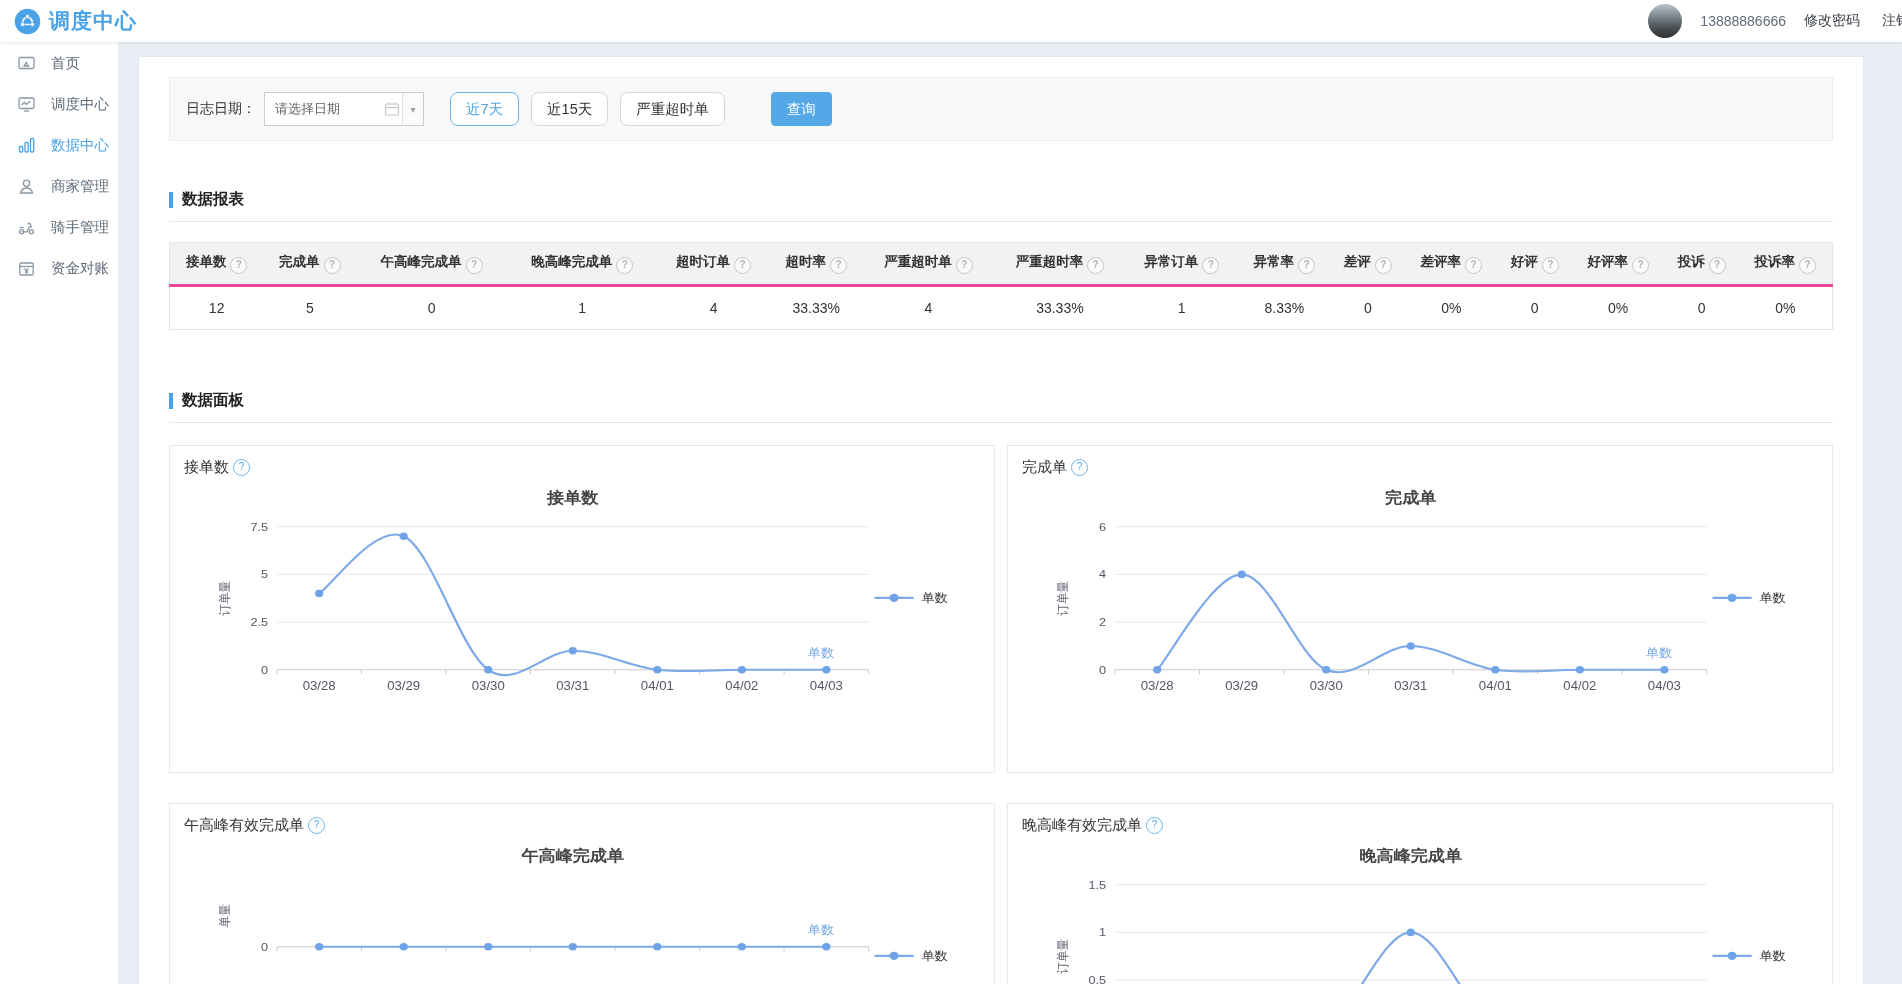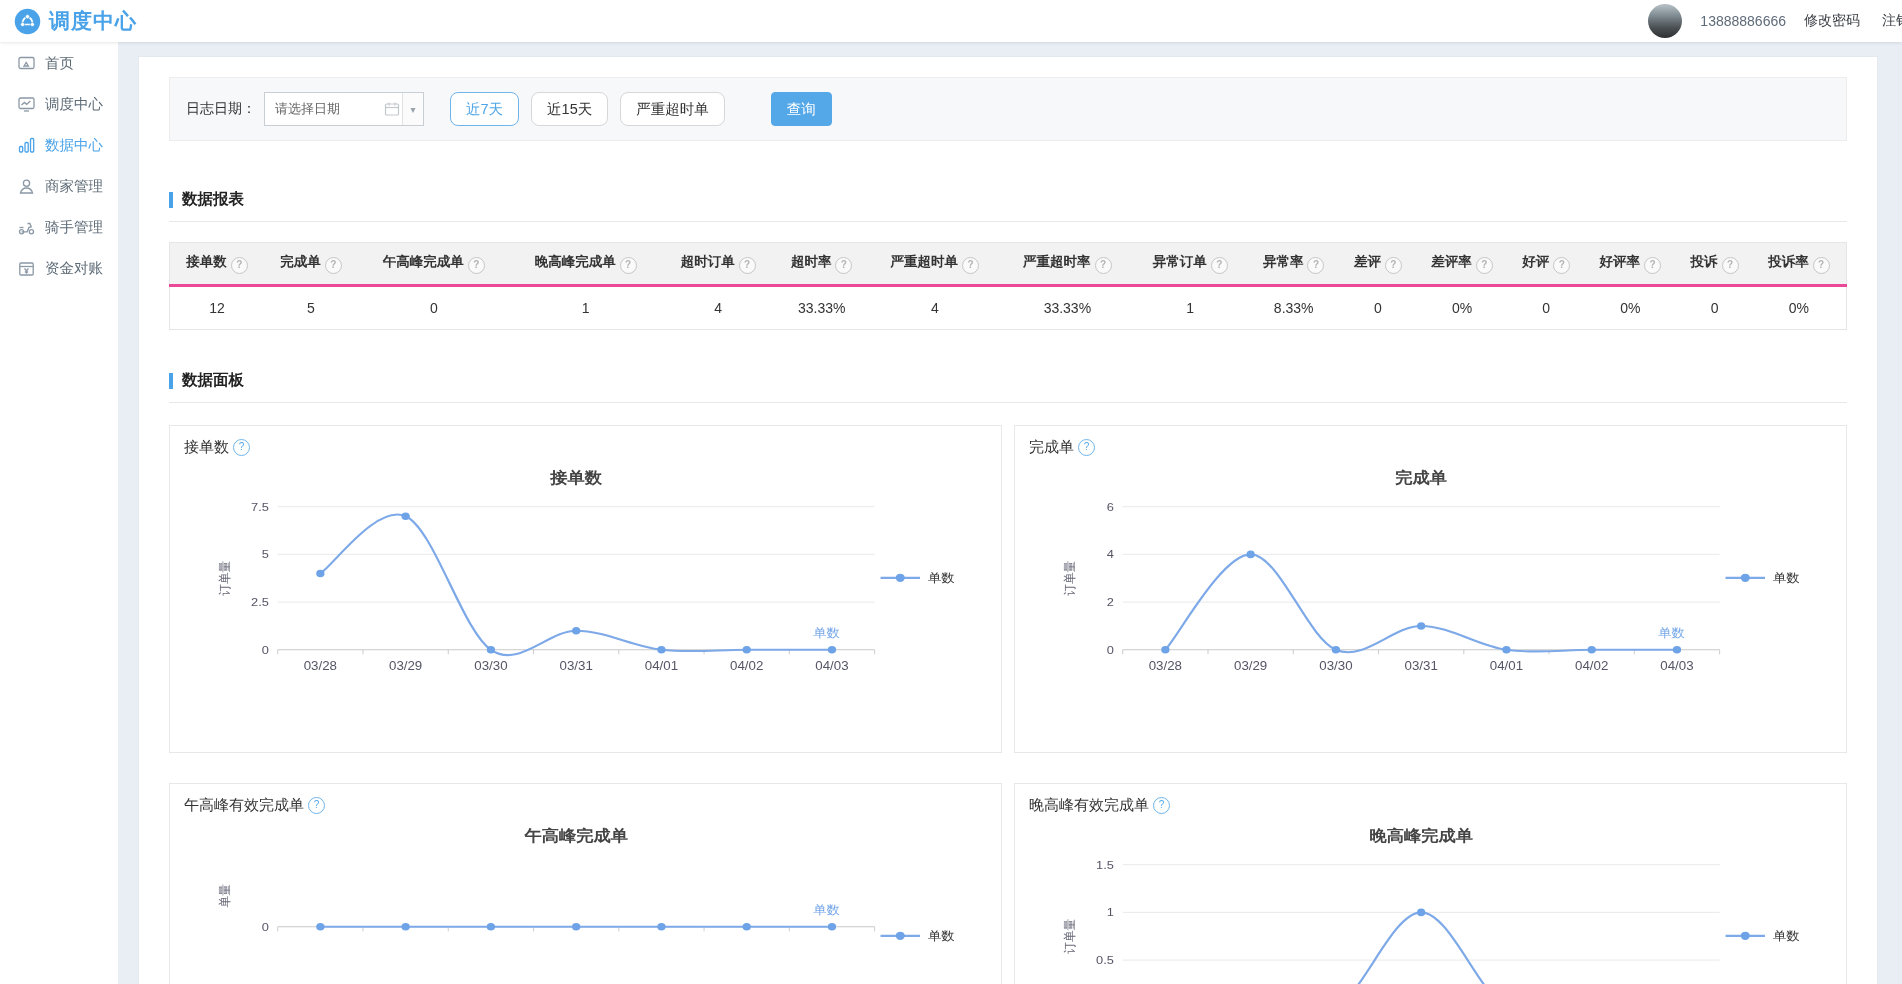--- a/index.html
+++ b/index.html
@@ -11,31 +11,31 @@
   .brand-name{color:#4aa3e8;font-size:21px;font-weight:bold;letter-spacing:1px;}
   .header-right{display:flex;align-items:center;gap:18px;margin-right:-8px;}
   .avatar{width:34px;height:34px;border-radius:50%;
     background:linear-gradient(180deg,#b9c3c9 0%,#7e8a91 35%,#4a4f52 70%,#2e3133 100%);}
   .phone{color:#5f6b7a;font-size:14px;}
   .hlink{color:#3a3f45;font-size:14px;cursor:pointer;}
   .hlink.last{margin-left:4px;}
   
   .layout{display:flex;height:942px;}
   .sidebar{width:118px;background:#fff;flex-shrink:0;padding-top:1px;}
-  .side-item{height:41px;display:flex;align-items:center;gap:9px;padding-left:17px;
+  .side-item{height:41px;display:flex;align-items:center;gap:15px;padding-left:17px;
     color:#5d6b77;font-size:14.5px;cursor:pointer;}
   .side-item .icn{width:19px;height:19px;color:#8b98a5;display:inline-flex;}
   .side-item.active{color:#4aa3e8;}
   .side-item.active .icn{color:#4aa3e8;}
   .side-sub{margin-left:33px;border-left:3px solid #dfe5ea;}
   .side-sub-item{height:33px;line-height:33px;padding-left:11px;font-size:14px;color:#5d6b77;
     cursor:pointer;position:relative;}
   .side-sub-item.active{color:#4aa3e8;}
   .side-sub-item.active::before{content:'';position:absolute;left:-3px;top:7px;height:19px;width:3px;background:#4aa3e8;}
-  .main{flex:1;padding:14px 24px 0 20px;overflow:hidden;}
+  .main{flex:1;padding:14px 38px 0 20px;overflow:hidden;}
   .card-main{background:#fff;border:1px solid #e4e9ef;min-height:1100px;padding:20px 30px;}
   
   .filter{background:#f7f8fa;border:1px solid #ededed;padding:14px 16px;display:flex;align-items:center;}
   .f-label{font-size:14px;color:#333;margin-right:8px;}
   .date-picker{width:158px;height:32px;background:#fff;border:1px solid #c9ced4;display:flex;
     align-items:center;cursor:pointer;margin-right:26px;}
   .date-text{flex:1;padding-left:10px;font-size:13px;color:#666;}
   .date-cal{width:16px;height:16px;color:#c3c8cd;margin-right:2px;}
   .date-caret{width:20px;height:100%;border-left:1px solid #e0e3e6;display:flex;align-items:center;
     justify-content:center;color:#9aa2aa;font-size:10px;background:#fbfbfb;}
@@ -219,21 +219,21 @@
               <td>0</td>
               <td>0%</td>
               <td>0</td>
               <td>0%</td>
               <td>0</td>
               <td>0%</td>
             </tr>
           </tbody>
       </table>
 
-      <div class="section-head" style="margin-top:40px;">
+      <div class="section-head" style="margin-top:60px;">
         <span class="bar"></span>
         <span class="section-title">数据面板</span>
       </div>
 
       <div class="charts-grid" id="charts-grid">
           <div class="chart-card">
             <div class="chart-head">
               <span class="chart-card-title">接单数</span>
               <span class="q q-blue">?</span>
             </div>

